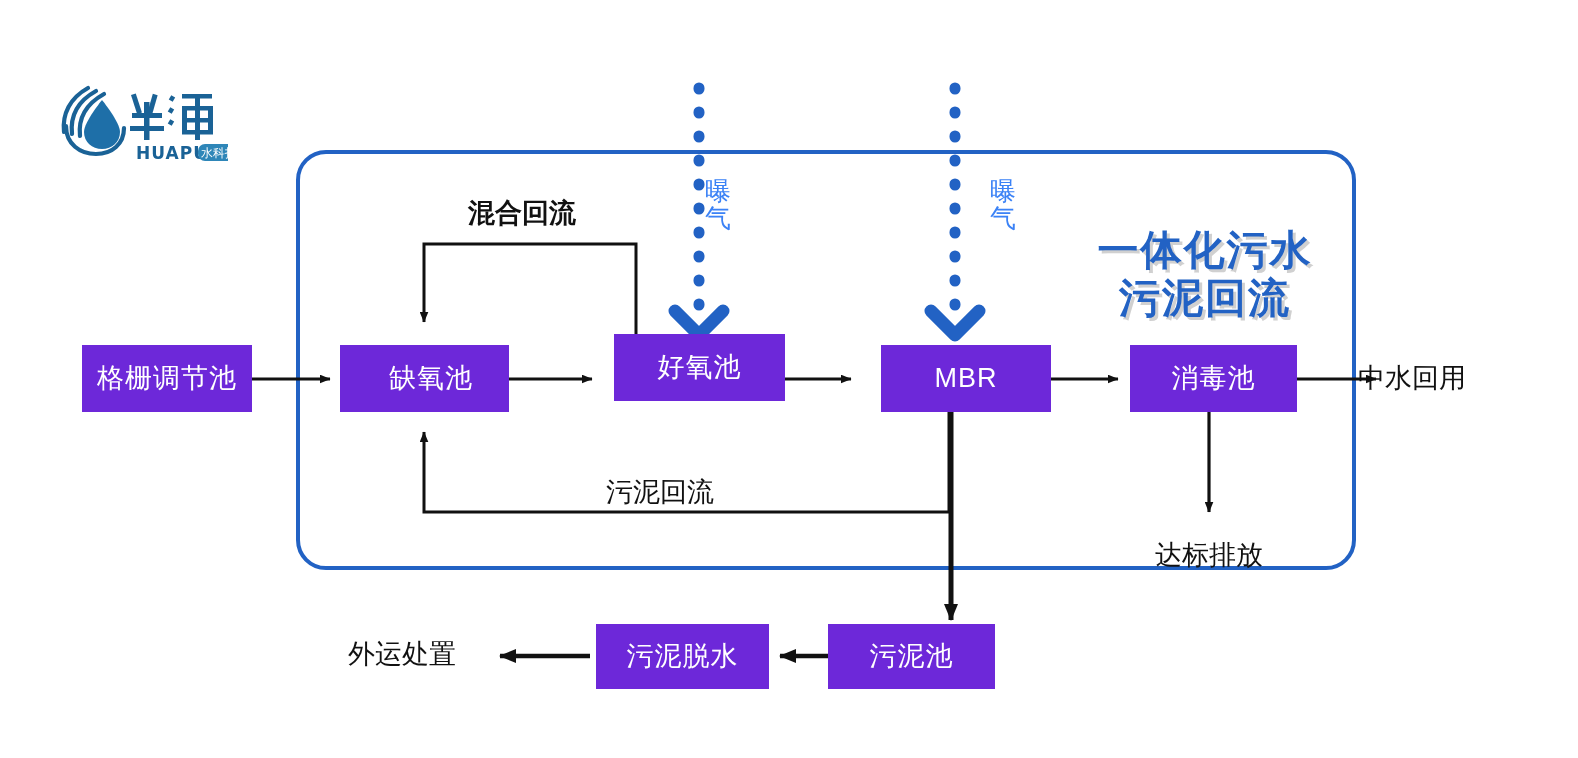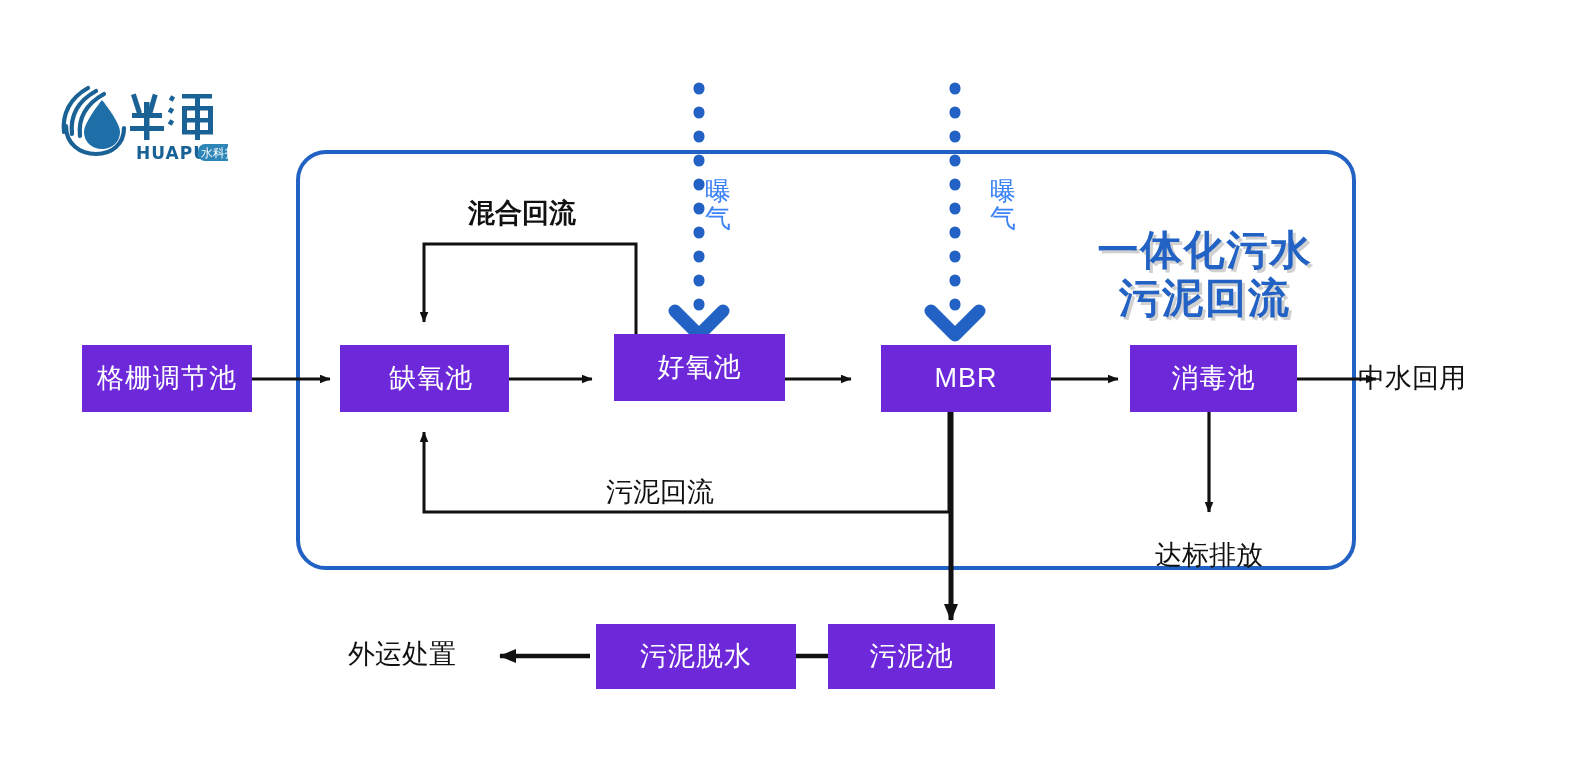--- a/index.html
+++ b/index.html
@@ -192,21 +192,21 @@
   </div>
 
   <div class="pbox" style="left:1124px; top:345px; width:167px; height:67px;margin-left:6px;">
     <span>消毒池</span>
   </div>
 
   <div class="pbox" style="left:828px; top:624px; width:167px; height:65px;">
     <span>污泥池</span>
   </div>
 
-  <div class="pbox" style="left:596px; top:624px; width:200px; height:65px;">
+  <div class="pbox" style="left:596px; top:624px; width:173px; height:65px;">
     <span>污泥脱水</span>
   </div>
 
   <div class="tlabel" style="left:468px; top:200px;font-weight:bold;">混合回流</div>
 
   <div class="tlabel" style="left:606px; top:479px;">污泥回流</div>
 
   <div class="vlabel" style="left:703px; top:178px;">曝气</div>
 
   <div class="vlabel" style="left:988px; top:178px;">曝气</div>

